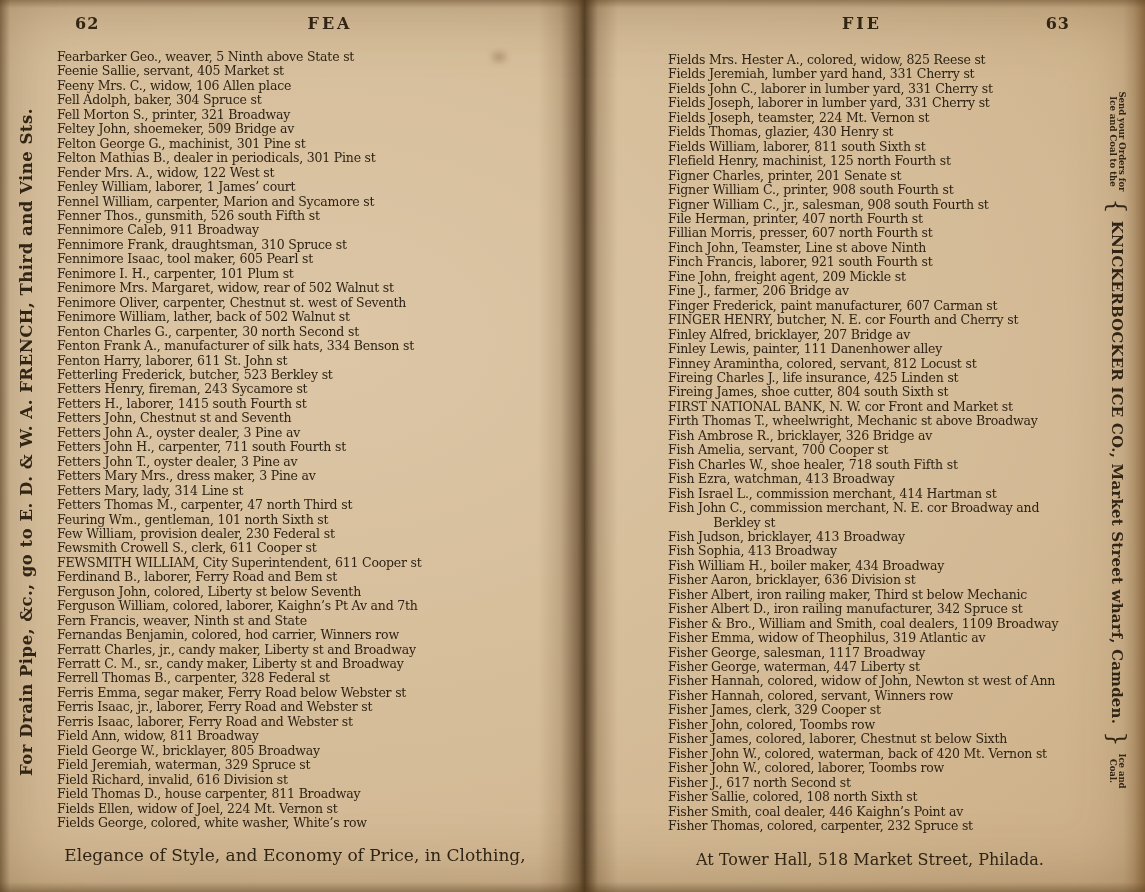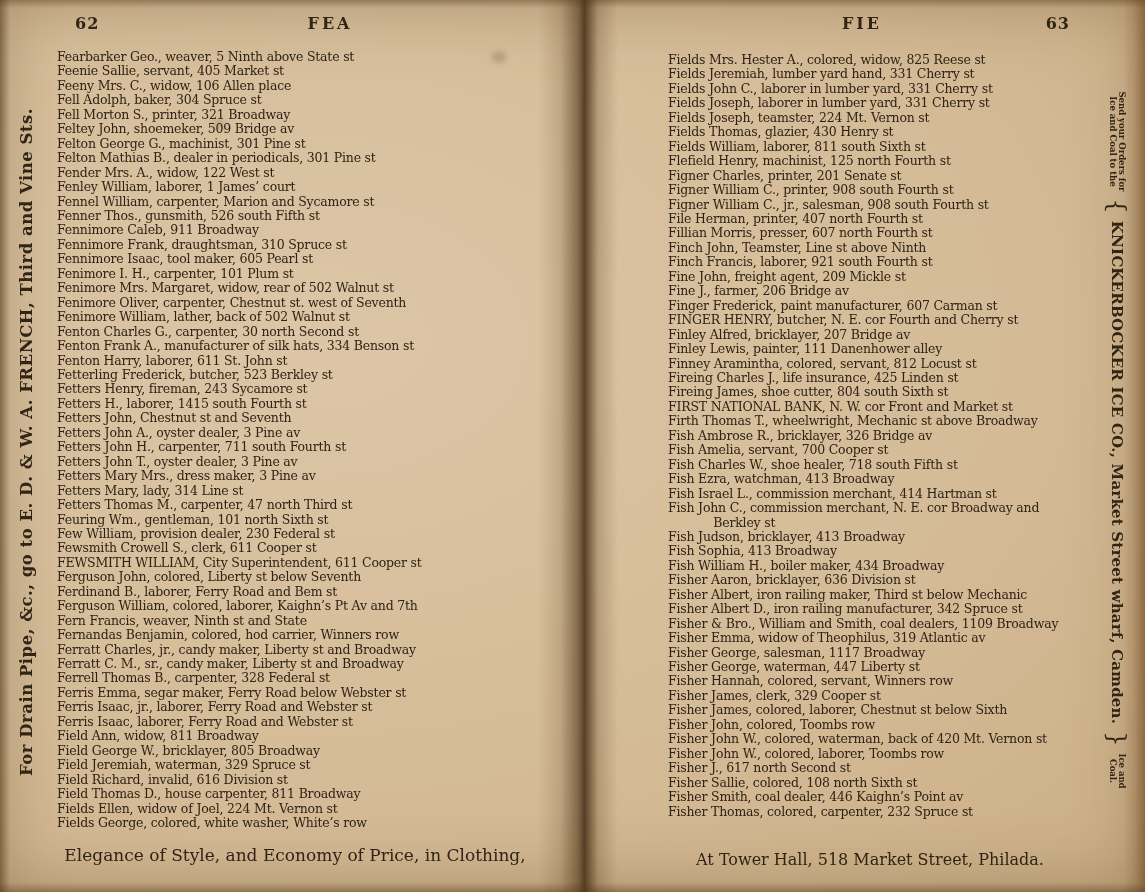--- a/index.html
+++ b/index.html
@@ -104,22 +104,22 @@
       <div class="entry">Fetters John A., oyster dealer, 3 Pine av</div>
       <div class="entry">Fetters John H., carpenter, 711 south Fourth st</div>
       <div class="entry">Fetters John T., oyster dealer, 3 Pine av</div>
       <div class="entry">Fetters Mary Mrs., dress maker, 3 Pine av</div>
       <div class="entry">Fetters Mary, lady, 314 Line st</div>
       <div class="entry">Fetters Thomas M., carpenter, 47 north Third st</div>
       <div class="entry">Feuring Wm., gentleman, 101 north Sixth st</div>
       <div class="entry">Few William, provision dealer, 230 Federal st</div>
       <div class="entry">Fewsmith Crowell S., clerk, 611 Cooper st</div>
       <div class="entry">FEWSMITH WILLIAM, City Superintendent, 611 Cooper st</div>
+      <div class="entry">Ferdinand B., laborer, Ferry Road and Bem st</div>
       <div class="entry">Ferguson John, colored, Liberty st below Seventh</div>
-      <div class="entry">Ferdinand B., laborer, Ferry Road and Bem st</div>
       <div class="entry">Ferguson William, colored, laborer, Kaighn’s Pt Av and 7th</div>
       <div class="entry">Fern Francis, weaver, Ninth st and State</div>
       <div class="entry">Fernandas Benjamin, colored, hod carrier, Winners row</div>
       <div class="entry">Ferratt Charles, jr., candy maker, Liberty st and Broadway</div>
       <div class="entry">Ferratt C. M., sr., candy maker, Liberty st and Broadway</div>
       <div class="entry">Ferrell Thomas B., carpenter, 328 Federal st</div>
       <div class="entry">Ferris Emma, segar maker, Ferry Road below Webster st</div>
       <div class="entry">Ferris Isaac, jr., laborer, Ferry Road and Webster st</div>
       <div class="entry">Ferris Isaac, laborer, Ferry Road and Webster st</div>
       <div class="entry">Field Ann, widow, 811 Broadway</div>
@@ -172,24 +172,25 @@
       <div class="entry">Fish Judson, bricklayer, 413 Broadway</div>
       <div class="entry">Fish Sophia, 413 Broadway</div>
       <div class="entry">Fish William H., boiler maker, 434 Broadway</div>
       <div class="entry">Fisher Aaron, bricklayer, 636 Division st</div>
       <div class="entry">Fisher Albert, iron railing maker, Third st below Mechanic</div>
       <div class="entry">Fisher Albert D., iron railing manufacturer, 342 Spruce st</div>
       <div class="entry">Fisher &amp; Bro., William and Smith, coal dealers, 1109 Broadway</div>
       <div class="entry">Fisher Emma, widow of Theophilus, 319 Atlantic av</div>
       <div class="entry">Fisher George, salesman, 1117 Broadway</div>
       <div class="entry">Fisher George, waterman, 447 Liberty st</div>
+      <div class="entry">Fisher Hannah, colored, widow of John, Newton st west of Ann</div>
       <div class="entry">Fisher Hannah, colored, servant, Winners row</div>
       <div class="entry">Fisher James, clerk, 329 Cooper st</div>
+      <div class="entry">Fisher John, colored, Toombs row</div>
       <div class="entry">Fisher James, colored, laborer, Chestnut st below Sixth</div>
-      <div class="entry">Fisher John, colored, Toombs row</div>
       <div class="entry">Fisher John W., colored, waterman, back of 420 Mt. Vernon st</div>
       <div class="entry">Fisher John W., colored, laborer, Toombs row</div>
       <div class="entry">Fisher J., 617 north Second st</div>
       <div class="entry">Fisher Sallie, colored, 108 north Sixth st</div>
       <div class="entry">Fisher Smith, coal dealer, 446 Kaighn’s Point av</div>
       <div class="entry">Fisher Thomas, colored, carpenter, 232 Spruce st</div>
     </div>
 </div>
 
 <div class="footer footer-left">Elegance of Style, and Economy of Price, in Clothing,</div>

